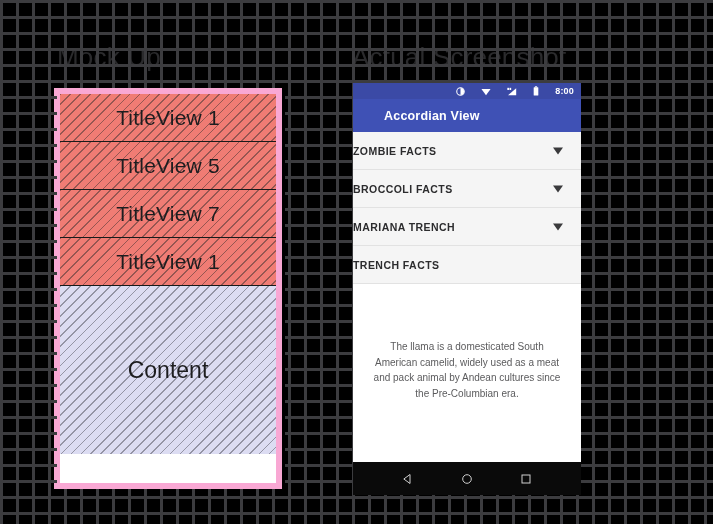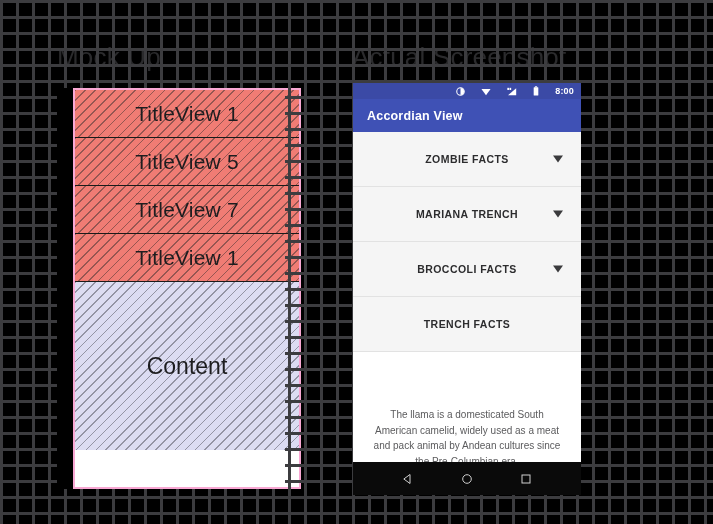--- a/index.html
+++ b/index.html
@@ -42,26 +42,26 @@
     letter-spacing: .2px;
     white-space: nowrap;
     z-index: 5;
   }
   #caption-mockup { left: 57px;  top: 42px; }
   #caption-actual { left: 352px; top: 42px; }
 
   
   #mockup {
     position: absolute;
-    left: 73px;
+    left: 54px;
     top: 88px;
     width: 228px;
     height: 401px;
     z-index: 20;
-    border: 2px solid #f9a8d4;
+    border: 6px solid #f9a8d4;
     box-sizing: border-box;
     background: #fff;
   }
   .title-row {
     position: relative;
     height: 48px;
     box-sizing: border-box;
     border-bottom: 1px solid #1a1a1a;
     background-color: #f07c74;
     background-image: repeating-linear-gradient(
@@ -133,39 +133,38 @@
     font-weight: bold;
     letter-spacing: .2px;
     line-height: 1;
   }
   
   #app-bar {
     height: 33px;
     background: #3f51b5;
     display: flex;
     align-items: center;
-    padding-left: 14px;
+    padding-left: 31px;
     flex: 0 0 auto;
   }
   #app-bar-title {
     color: #ffffff;
     font-size: 12.5px;
     font-weight: bold;
     letter-spacing: .2px;
   }
   
   #accordion { flex: 0 0 auto; }
   .acc-row {
     position: relative;
-    height: 55px;
+    height: 38px;
     background: #f5f5f5;
     border-bottom: 1px solid #e2e2e2;
     display: flex;
     align-items: center;
-    justify-content: center;
     box-sizing: border-box;
   }
   .acc-row .acc-label {
     font-size: 10.5px;
     font-weight: bold;
     color: #2c2c2e;
     letter-spacing: .45px;
   }
   .acc-row .chev {
     position: absolute;
@@ -260,26 +259,26 @@
       </div>
 
       <div id="accordion">
 
         <div class="acc-row">
           <span class="acc-label">ZOMBIE FACTS</span>
           <span class="chev"></span>
         </div>
 
         <div class="acc-row">
-          <span class="acc-label">MARIANA TRENCH</span>
+          <span class="acc-label">BROCCOLI FACTS</span>
           <span class="chev"></span>
         </div>
 
         <div class="acc-row">
-          <span class="acc-label">BROCCOLI FACTS</span>
+          <span class="acc-label">MARIANA TRENCH</span>
           <span class="chev"></span>
         </div>
 
         <div class="acc-row">
           <span class="acc-label">TRENCH FACTS</span>
 
         </div>
       </div>
 
       <div id="acc-body">

